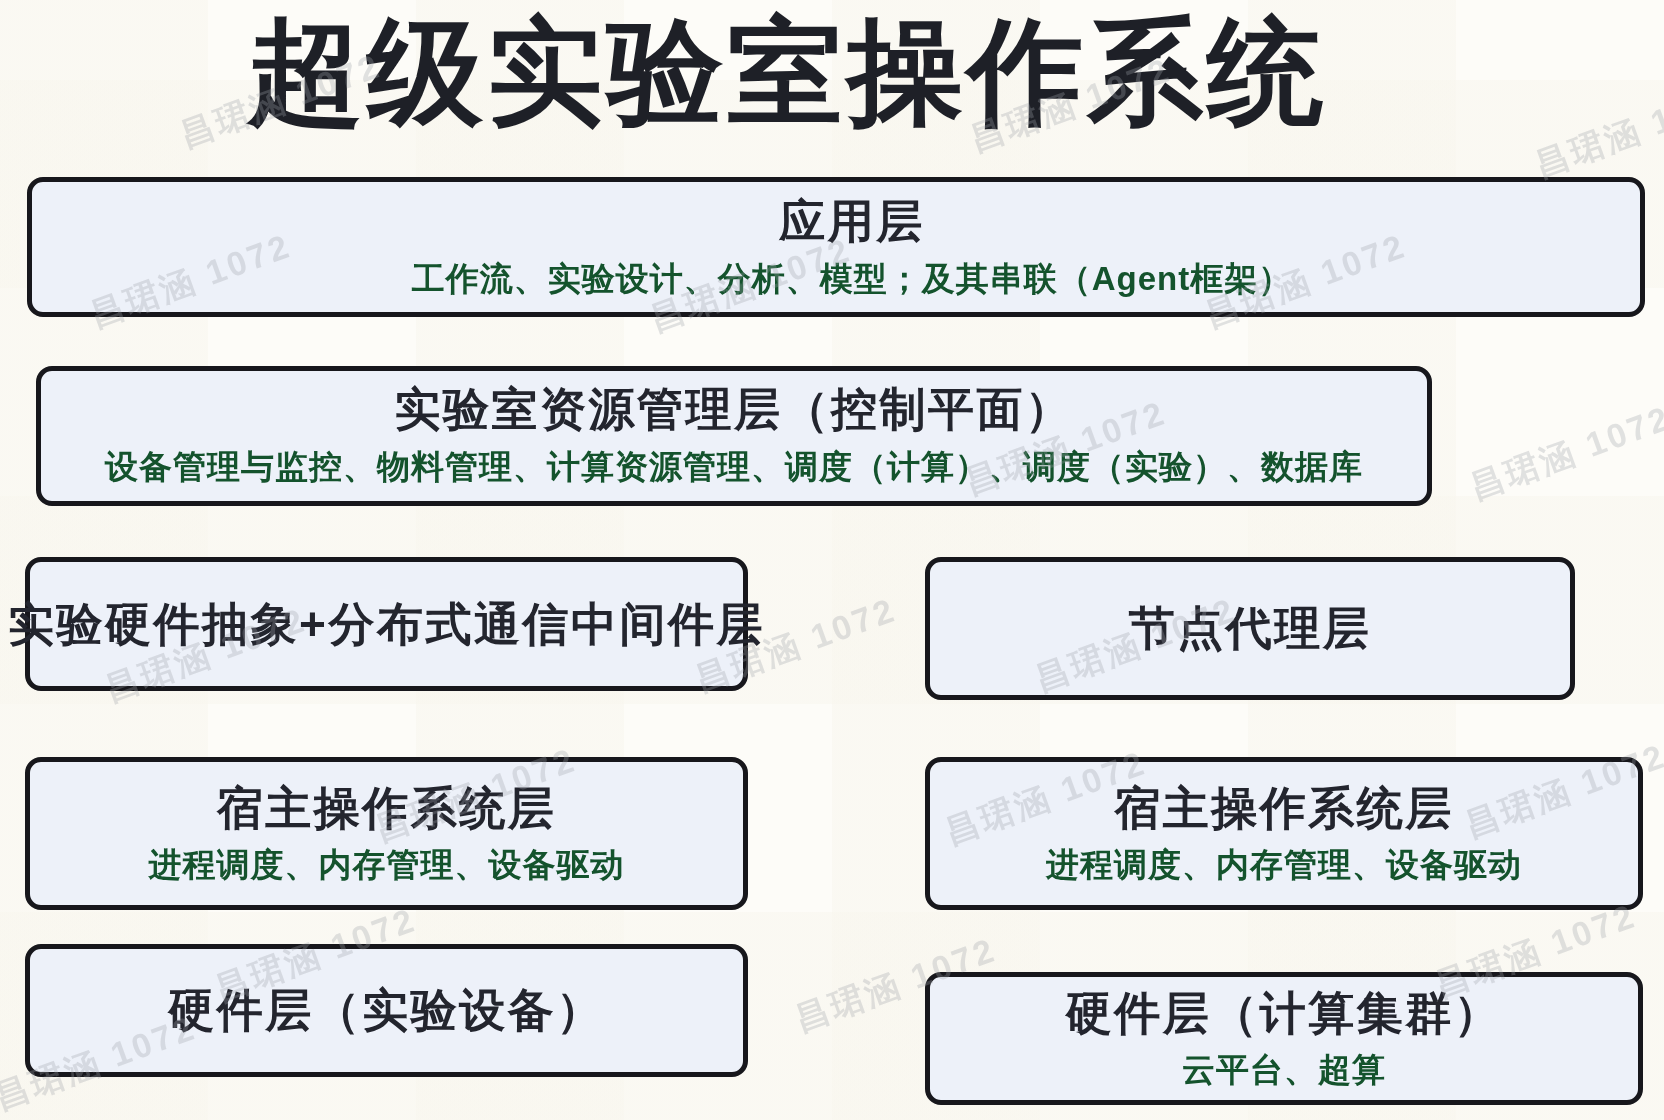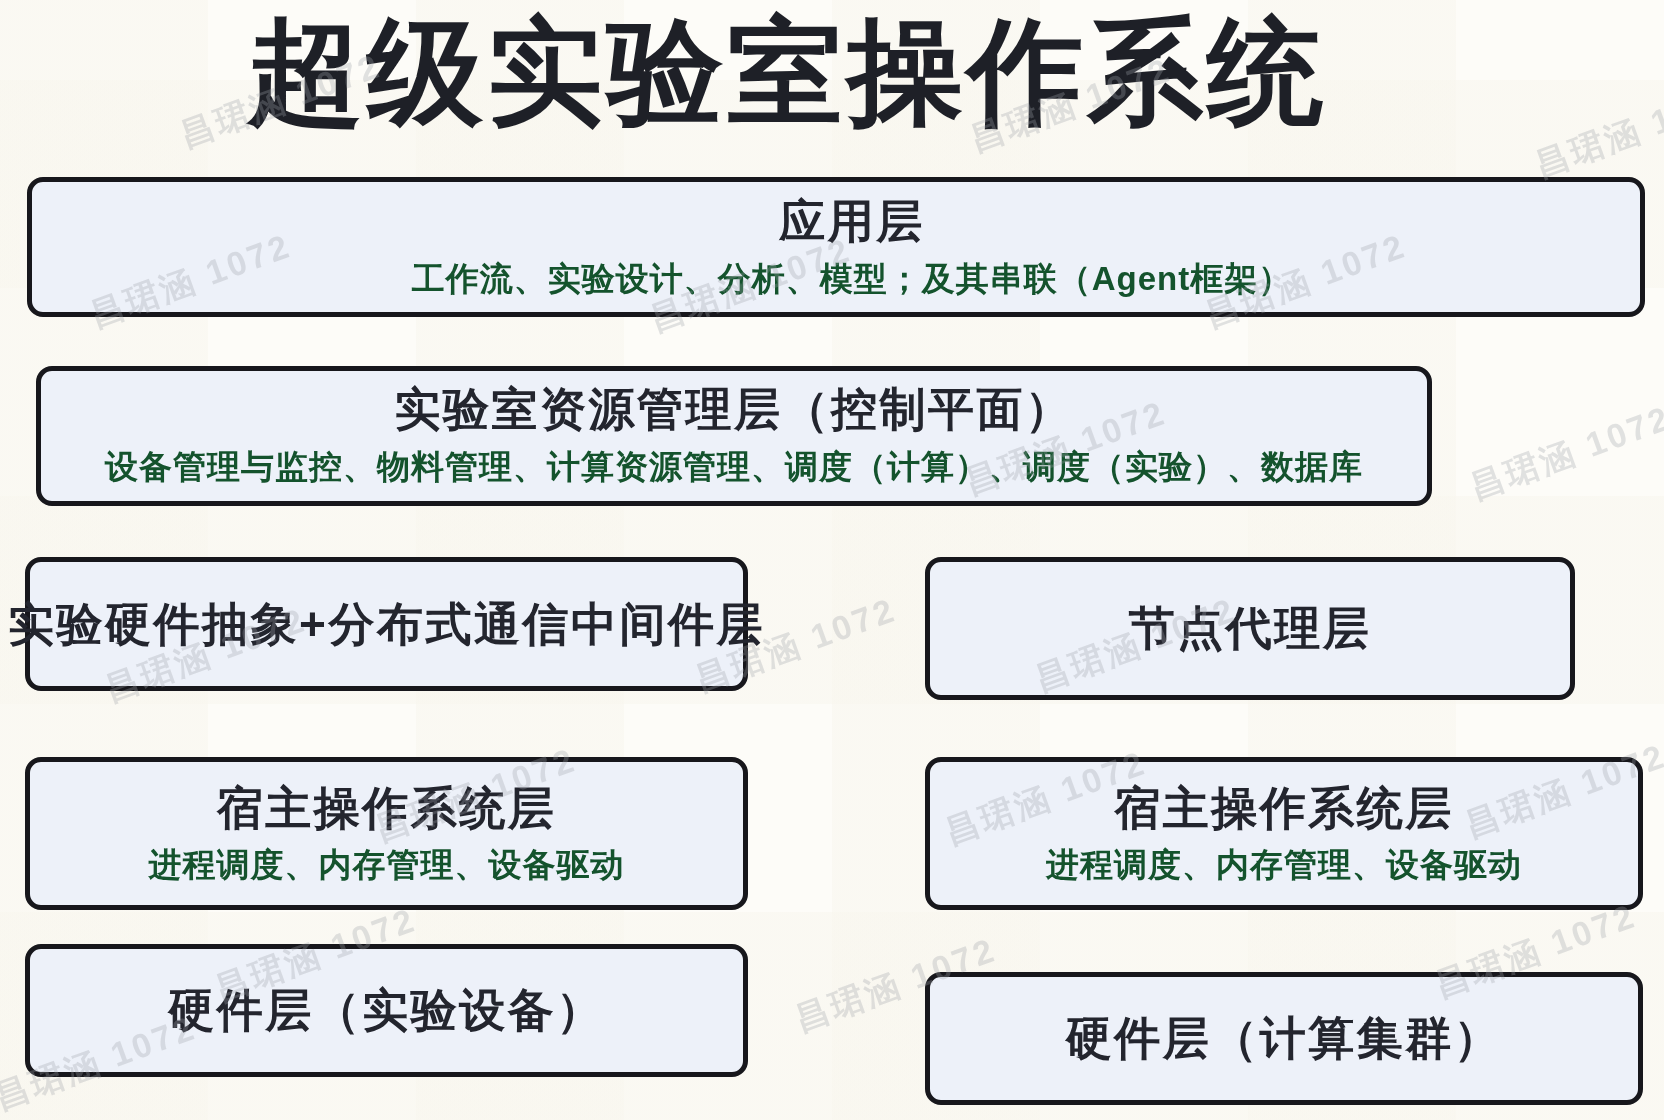--- a/index.html
+++ b/index.html
@@ -134,20 +134,21 @@
     <div class="layer-title">宿主操作系统层</div>
     <div class="layer-subtitle">进程调度、内存管理、设备驱动</div>
   </div>
 
   <div class="layer-box" id="box-hardware-lab">
     <div class="layer-title">硬件层（实验设备）</div>
   </div>
 
   <div class="layer-box" id="box-hardware-compute">
     <div class="layer-title">硬件层（计算集群）</div>
+    <div class="layer-subtitle">云平台、超算</div>
   </div>
 
   <span class="watermark wm-1">昌珺涵 1072</span>
   <span class="watermark wm-2">昌珺涵 1072</span>
   <span class="watermark wm-3">昌珺涵 1072</span>
   <span class="watermark wm-4">昌珺涵 1072</span>
   <span class="watermark wm-5">昌珺涵 1072</span>
   <span class="watermark wm-6">昌珺涵 1072</span>
   <span class="watermark wm-7">昌珺涵 1072</span>
   <span class="watermark wm-8">昌珺涵 1072</span>

